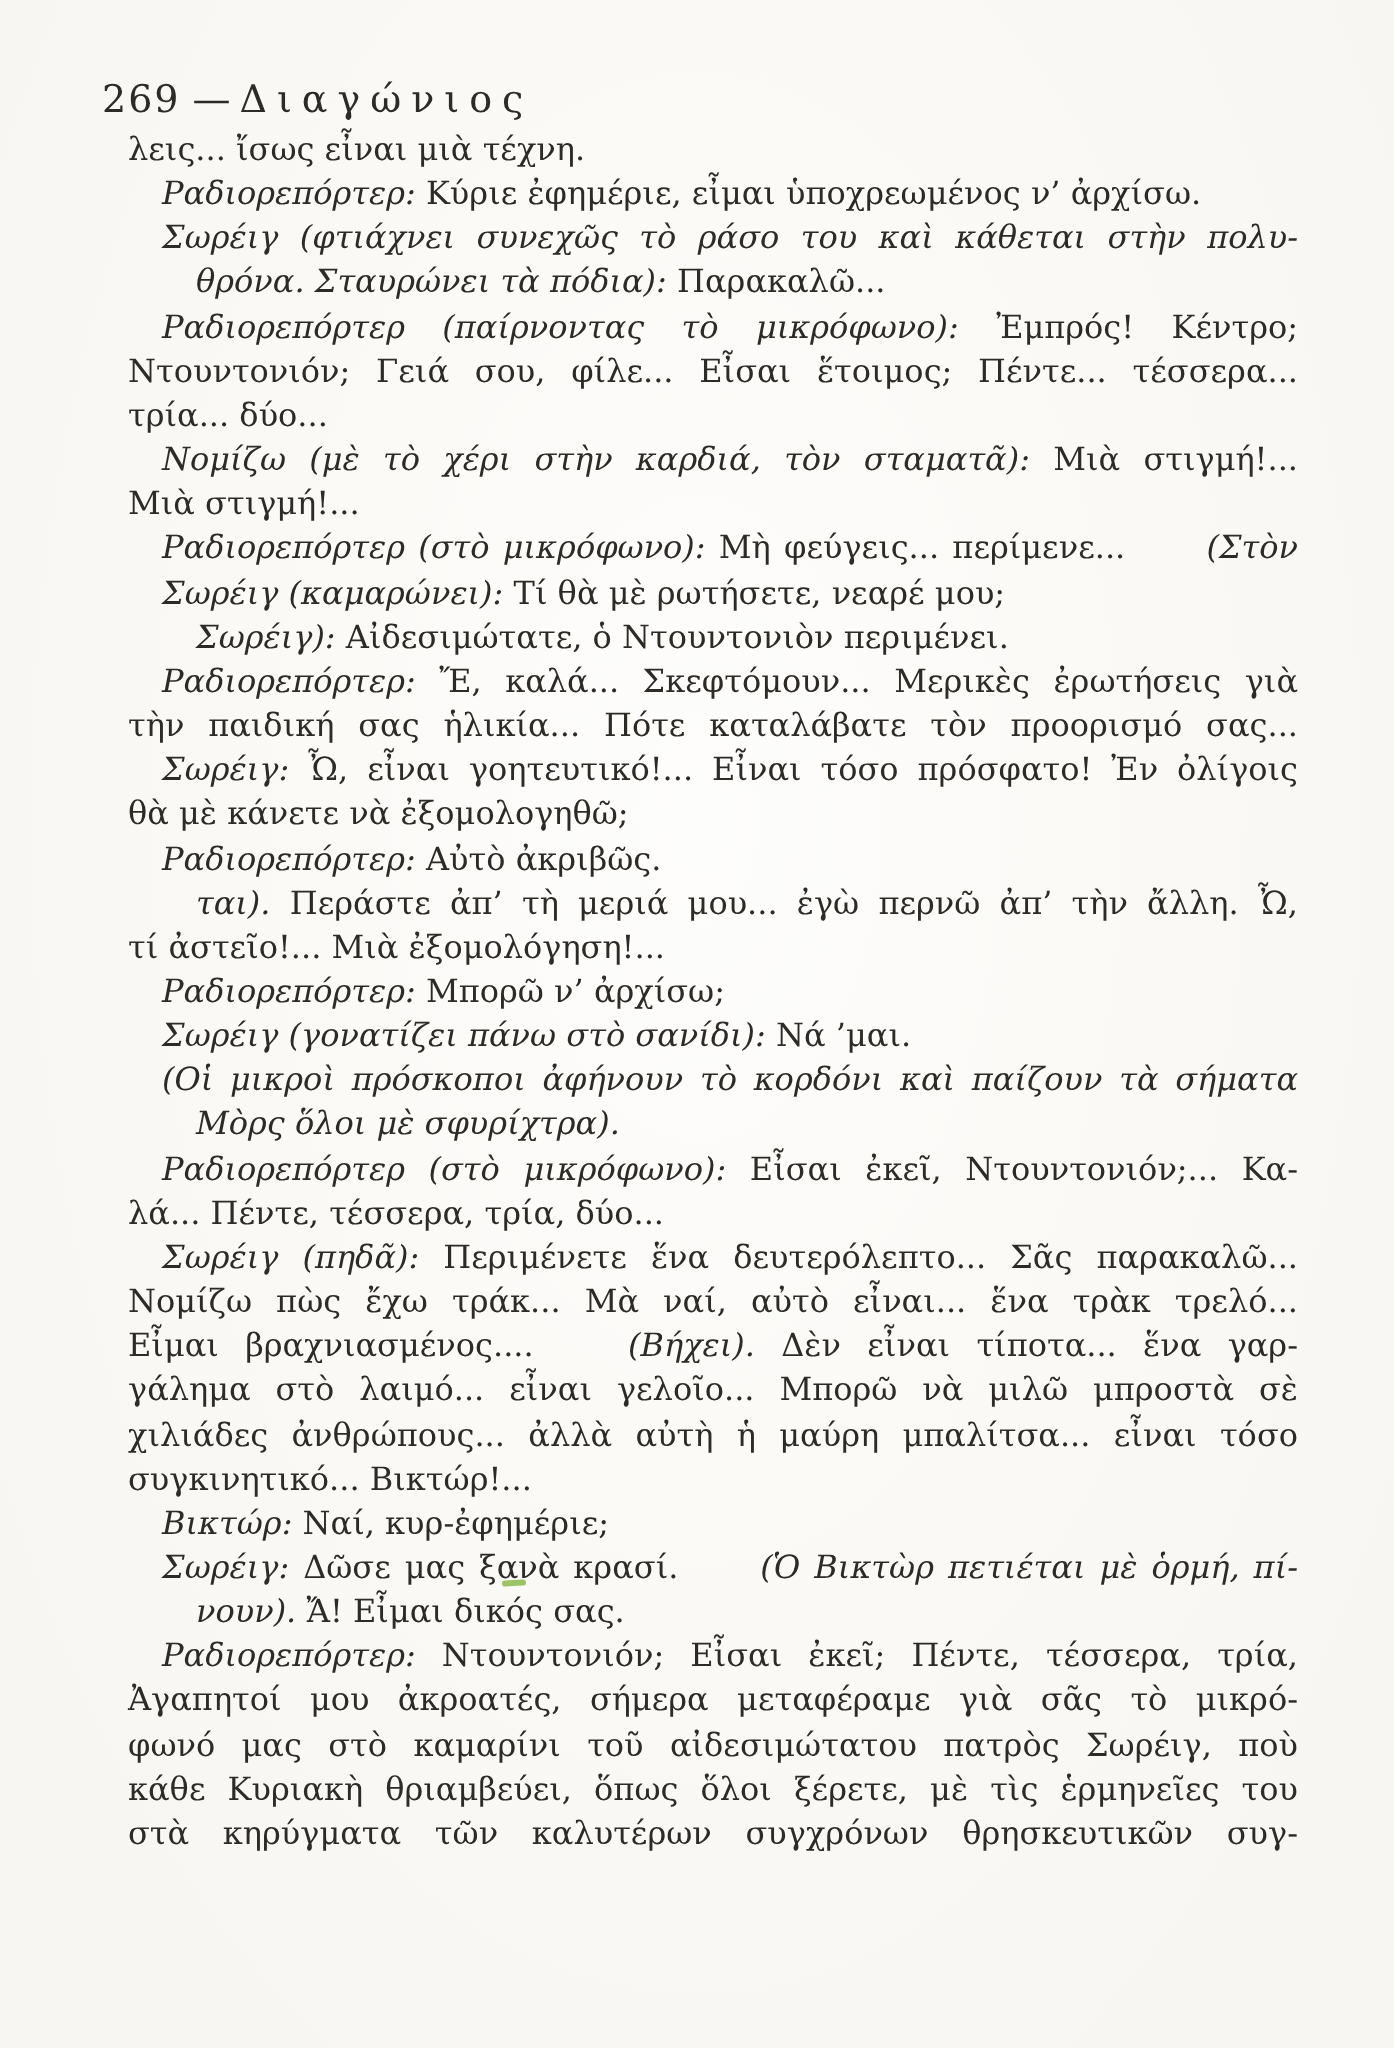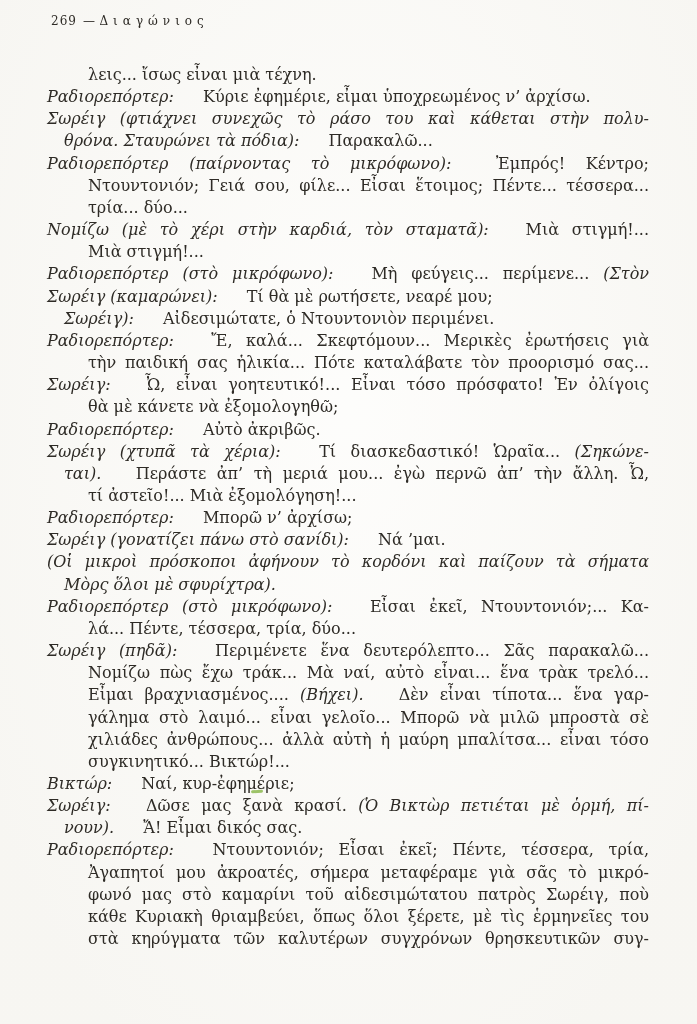--- a/index.html
+++ b/index.html
@@ -23,22 +23,22 @@
   .page {
     position: absolute;
     inset: 0;
     background:
       radial-gradient(ellipse at 50% 40%, rgba(255,255,255,0.6), rgba(0,0,0,0.015) 85%),
       var(--bg);
   }
   .running-head {
     position: absolute;
     left: 51px;
-    top: 14px;
-    font-size: 12px;
+    top: 39px;
+    font-size: 19px;
     letter-spacing: 0.5px;
     white-space: nowrap;
   }
   .running-head .page-number { letter-spacing: 1px; }
   .running-head .dash { margin: 0 4px 0 6px; }
   .running-head .journal-title { letter-spacing: 5px; }
   .content {
     position: absolute;
     left: 47px;
     top: 64px;
@@ -48,22 +48,22 @@
   }
   .line {
     min-height: 22.15px;
     white-space: normal;
   }
   .line.indent { padding-left: 17px; }
   .line.justify {
     text-align: justify;
     text-align-last: justify;
   }
-  .seg-italic { font-style: italic; }
-  .seg-normal { font-style: normal; margin-left: 24px; }
+  .seg-italic { font-style: italic; margin-left: 34px; }
+  .seg-normal { font-style: normal; }
   .scan-artifact {
     position: absolute;
     left: 251px;
     top: 790px;
     width: 12px;
     height: 3px;
     background: var(--artifact);
     border-radius: 2px;
     transform: rotate(-3deg);
     opacity: 0.8;
@@ -89,21 +89,20 @@
       <div class="line justify"><span class="seg-italic">Νομίζω (μὲ τὸ χέρι στὴν καρδιά, τὸν σταματᾶ):</span><span class="seg-normal"> Μιὰ στιγμή!...</span></div>
       <div class="line indent"><span class="seg-normal">Μιὰ στιγμή!...</span></div>
       <div class="line justify"><span class="seg-italic">Ραδιορεπόρτερ (στὸ μικρόφωνο):</span><span class="seg-normal"> Μὴ φεύγεις... περίμενε... </span><span class="seg-italic">(Στὸν</span></div>
       <div class="line"><span class="seg-italic">Σωρέιγ (καμαρώνει):</span><span class="seg-normal"> Τί θὰ μὲ ρωτήσετε, νεαρέ μου;</span></div>
       <div class="line indent"><span class="seg-italic">Σωρέιγ):</span><span class="seg-normal"> Αἰδεσιμώτατε, ὁ Ντουντονιὸν περιμένει.</span></div>
       <div class="line justify"><span class="seg-italic">Ραδιορεπόρτερ:</span><span class="seg-normal"> Ἔ, καλά... Σκεφτόμουν... Μερικὲς ἐρωτήσεις γιὰ</span></div>
       <div class="line indent justify"><span class="seg-normal">τὴν παιδική σας ἡλικία... Πότε καταλάβατε τὸν προορισμό σας...</span></div>
       <div class="line justify"><span class="seg-italic">Σωρέιγ:</span><span class="seg-normal"> Ὦ, εἶναι γοητευτικό!... Εἶναι τόσο πρόσφατο! Ἐν ὀλίγοις</span></div>
       <div class="line indent"><span class="seg-normal">θὰ μὲ κάνετε νὰ ἐξομολογηθῶ;</span></div>
       <div class="line"><span class="seg-italic">Ραδιορεπόρτερ:</span><span class="seg-normal"> Αὐτὸ ἀκριβῶς.</span></div>
-      <div class="line justify"><span class="seg-italic">Σωρέιγ (χτυπᾶ τὰ χέρια):</span><span class="seg-normal"> Τί διασκεδαστικό! Ὡραῖα... </span><span class="seg-italic">(Σηκώνε-</span></div>
       <div class="line indent justify"><span class="seg-italic">ται).</span><span class="seg-normal"> Περάστε ἀπ’ τὴ μεριά μου... ἐγὼ περνῶ ἀπ’ τὴν ἄλλη. Ὦ,</span></div>
       <div class="line indent"><span class="seg-normal">τί ἀστεῖο!... Μιὰ ἐξομολόγηση!...</span></div>
       <div class="line"><span class="seg-italic">Ραδιορεπόρτερ:</span><span class="seg-normal"> Μπορῶ ν’ ἀρχίσω;</span></div>
       <div class="line"><span class="seg-italic">Σωρέιγ (γονατίζει πάνω στὸ σανίδι):</span><span class="seg-normal"> Νά ’μαι.</span></div>
       <div class="line justify"><span class="seg-italic">(Οἱ μικροὶ πρόσκοποι ἀφήνουν τὸ κορδόνι καὶ παίζουν τὰ σήματα</span></div>
       <div class="line indent"><span class="seg-italic">Μὸρς ὅλοι μὲ σφυρίχτρα).</span></div>
       <div class="line justify"><span class="seg-italic">Ραδιορεπόρτερ (στὸ μικρόφωνο):</span><span class="seg-normal"> Εἶσαι ἐκεῖ, Ντουντονιόν;... Κα-</span></div>
       <div class="line indent"><span class="seg-normal">λά... Πέντε, τέσσερα, τρία, δύο...</span></div>
       <div class="line justify"><span class="seg-italic">Σωρέιγ (πηδᾶ):</span><span class="seg-normal"> Περιμένετε ἕνα δευτερόλεπτο... Σᾶς παρακαλῶ...</span></div>
       <div class="line indent justify"><span class="seg-normal">Νομίζω πὼς ἔχω τράκ... Μὰ ναί, αὐτὸ εἶναι... ἕνα τρὰκ τρελό...</span></div>

